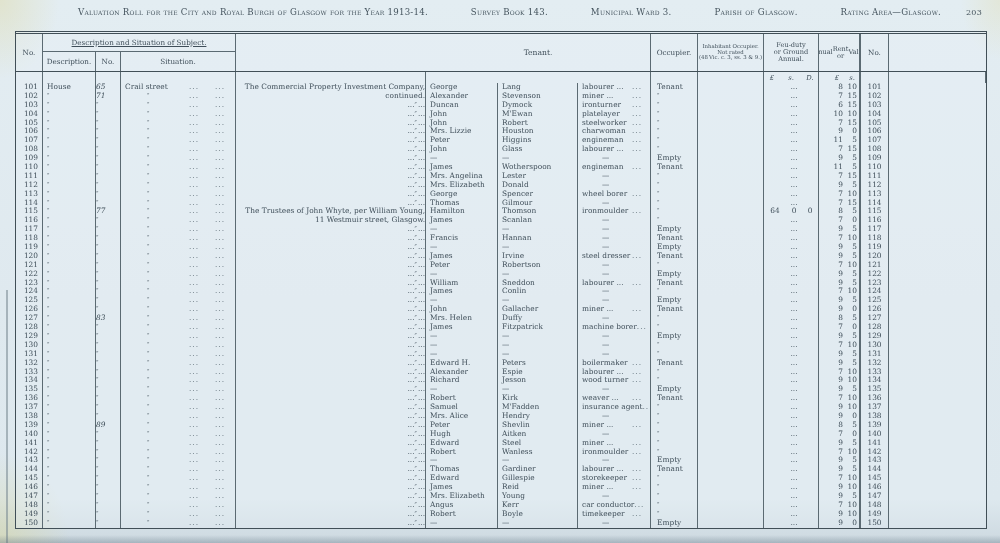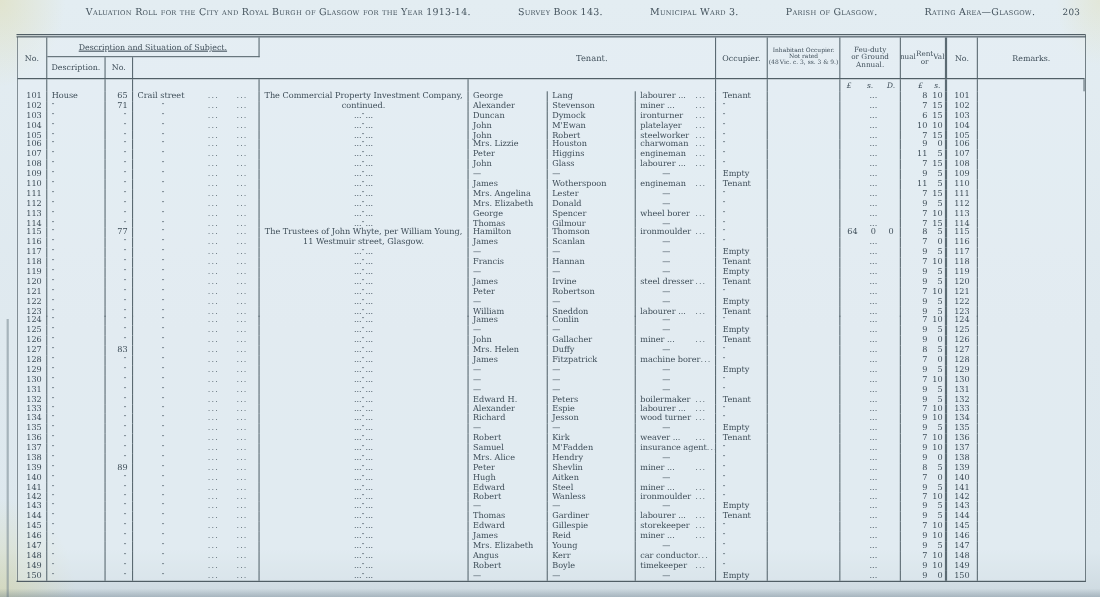--- a/index.html
+++ b/index.html
@@ -64,25 +64,25 @@
   .units .colline{border-right:1px solid var(--line);}
   .u-no2{grid-column:13;}
   .u-rem{grid-column:14;}
 
   .tbody{font-size:7.4px;}
   .tr{display:grid;grid-template-columns:var(--cols);height:8.9px;line-height:8.9px;white-space:nowrap;}
   .td{border-right:1px solid var(--line);overflow:visible;}
   .td.last{border-right:none;}
   .c-no{text-align:right;padding-right:4px;}
   .c-desc{padding-left:4px;}
-  .c-stno{text-align:right;padding-right:4px;}
+  .c-stno{text-align:left;padding-right:4px;font-style:italic;}
   .c-sit{display:grid;grid-template-columns:62px 1fr 30px;}
   .c-sit .ld{text-align:center;}
   .sit-t{padding-left:4px;}
-  .c-prop{display:flex;justify-content:center;}
+  .c-prop{display:flex;justify-content:flex-end;}
   .c-first,.c-last{padding-left:4px;}
   .c-occ{display:grid;grid-template-columns:1fr 18px;padding-left:4px;}
   .c-occr{padding-left:6px;}
   .c-feu{display:grid;grid-template-columns:22px 1fr 16px;}
   .c-feu span{text-align:center;}
   .c-rent{display:grid;grid-template-columns:24px 14px;border-right-width:2px;}
   .c-rent span{text-align:right;}
   .c-no2{text-align:center;}
   .c-rem{border-right:none;}
   .ld,.ld2{color:#5a6972;letter-spacing:1px;}
@@ -113,39 +113,39 @@
   <span class="gap"></span>
   <span class="pageno">203</span>
 </div>
 
 <div class="vtable">
   <div class="hdr">
     <div class="hc h-no">No.</div>
     <div class="hc h-group">Description and Situation of Subject.</div>
     <div class="hc h-desc">Description.</div>
     <div class="hc h-stno">No.</div>
+    <div class="hc h-sit">Situation.</div>
     <div class="hc h-ten">Tenant.</div>
     <div class="hc h-occr">Occupier.</div>
     <div class="hc h-inh">
       <span>Inhabitant Occupier.</span>
       <span>Not rated</span>
       <span>(48 Vic. c. 3, ss. 3 &amp; 9.)</span>
     </div>
     <div class="hc h-feu">
       <span>Feu-duty</span>
       <span>or Ground</span>
       <span>Annual.</span>
     </div>
     <div class="hc h-rent">
       <span>Annual</span>
       <span>Rent or</span>
       <span>Value.</span>
     </div>
     <div class="hc h-no2">No.</div>
-    <div class="hc h-rem">Remarks.</div>
   </div>
 
   <div class="units">
     <div class="colline" style="grid-column:1"></div>
     <div class="colline" style="grid-column:2"></div>
     <div class="colline" style="grid-column:3"></div>
     <div class="colline" style="grid-column:4"></div>
     <div class="colline" style="grid-column:5"></div>
     <div class="colline" style="grid-column:8"></div>
     <div class="colline" style="grid-column:9"></div>

